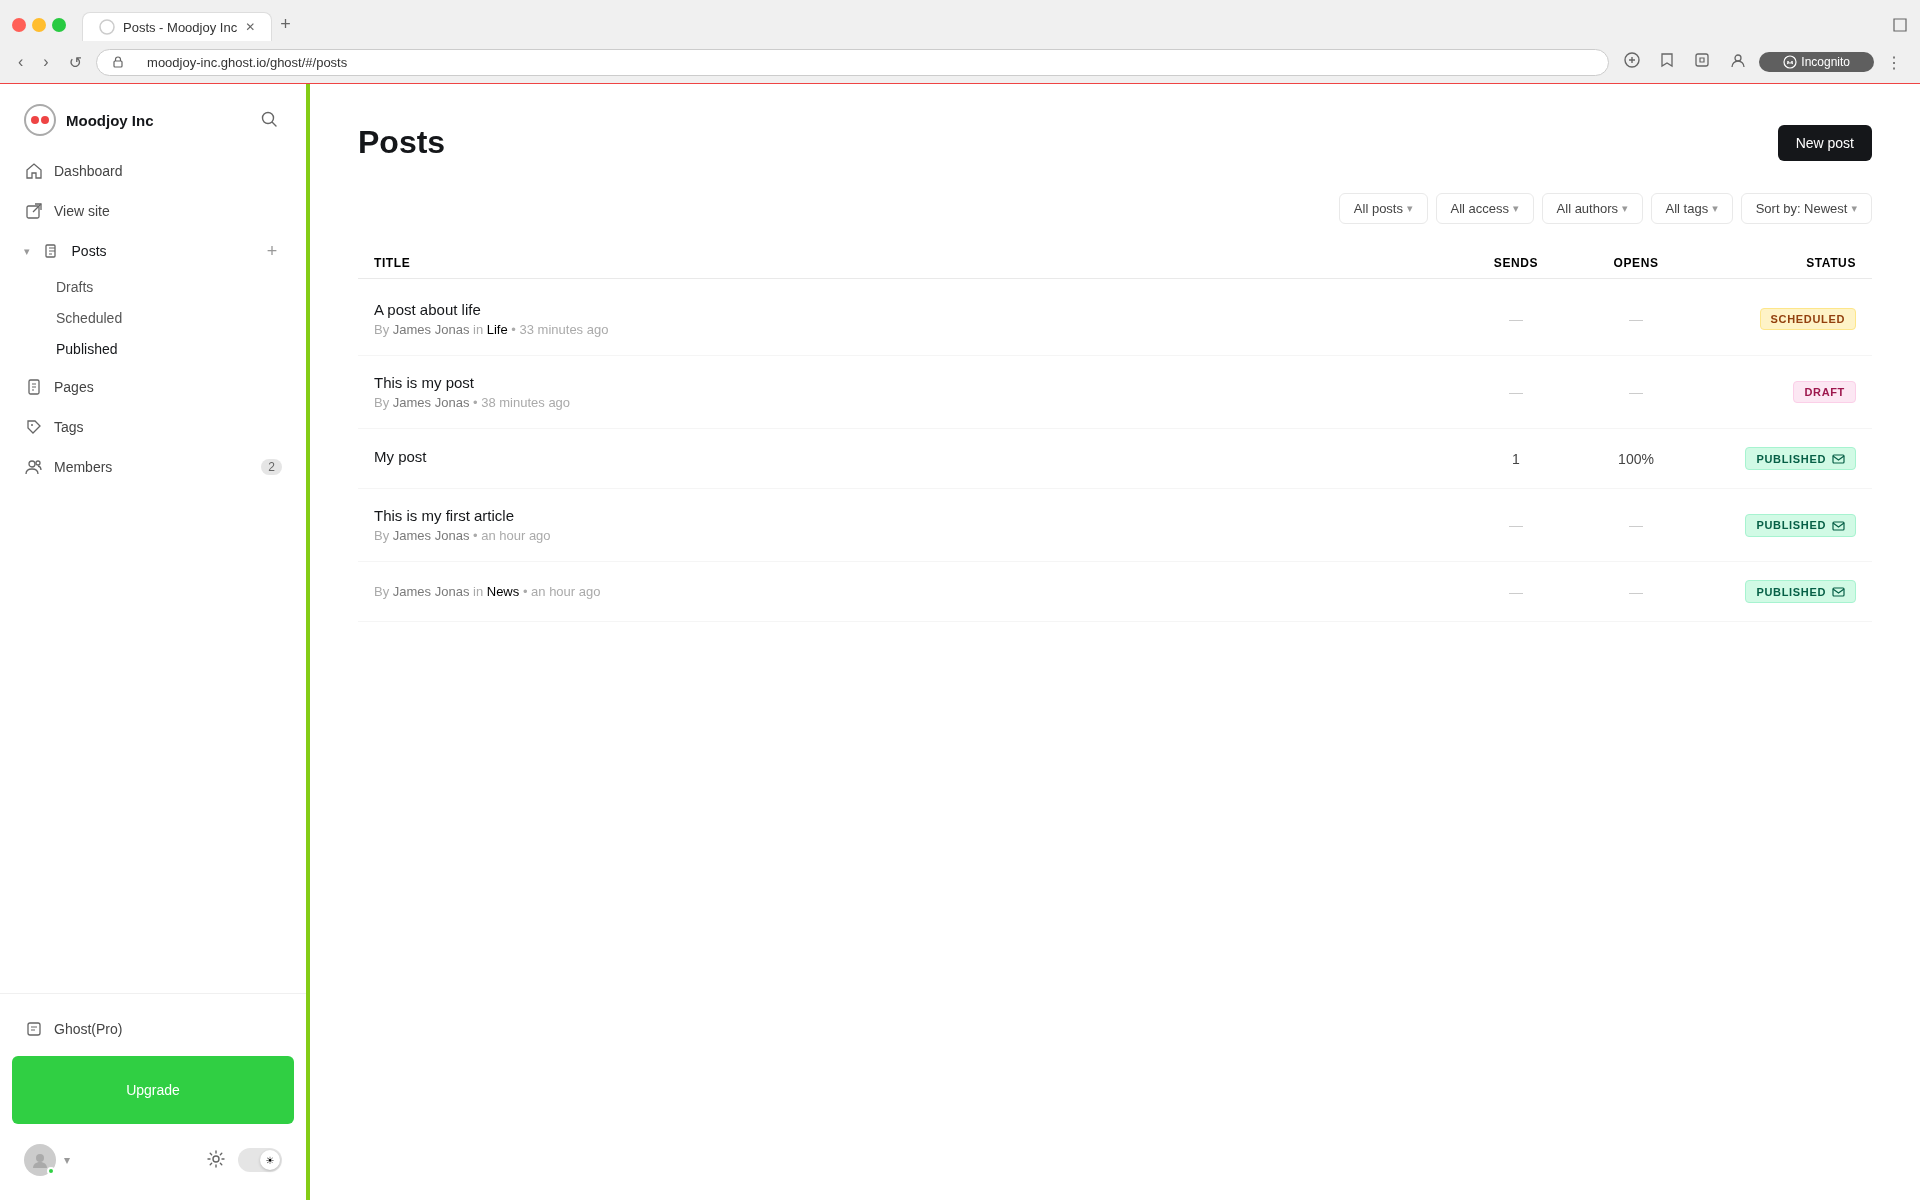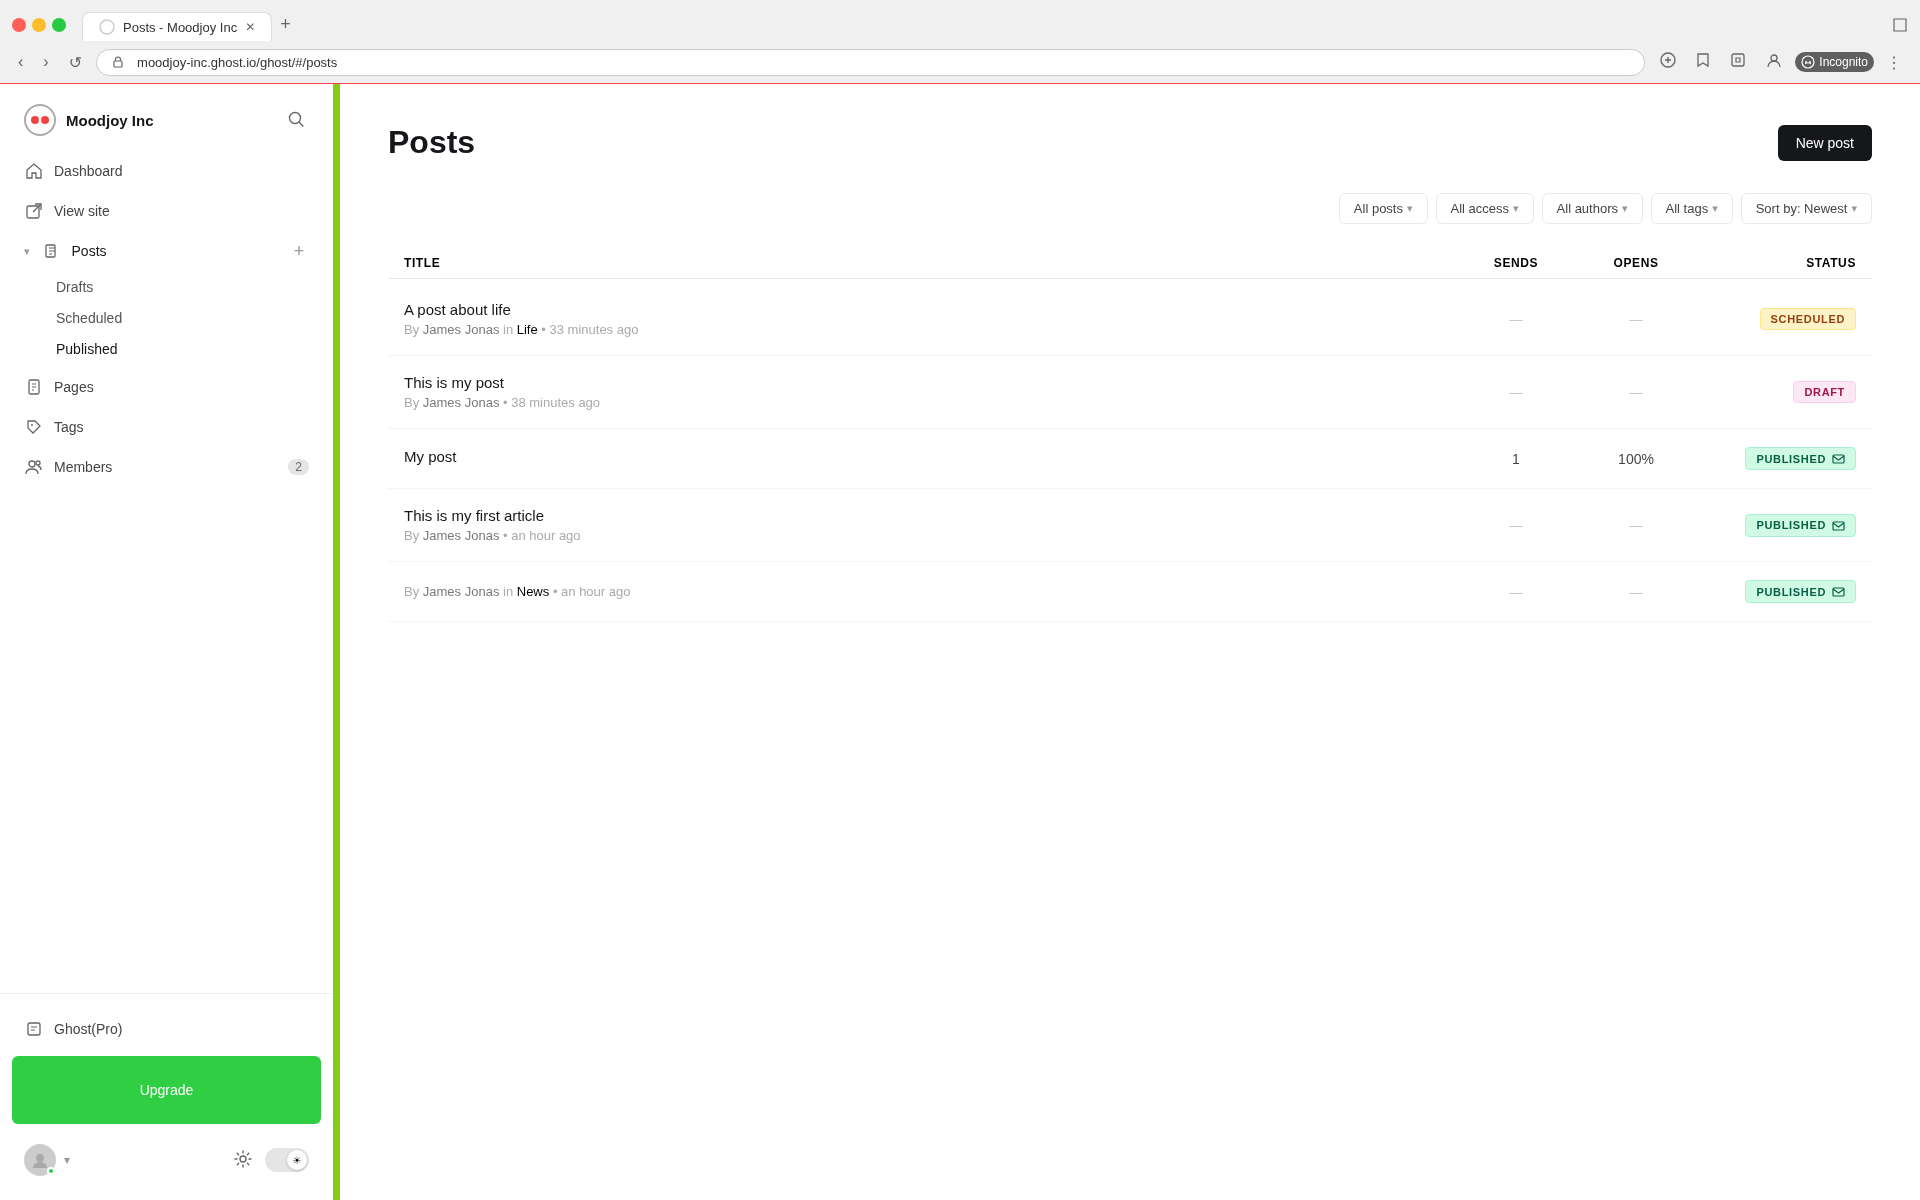--- a/index.html
+++ b/index.html
@@ -13,31 +13,31 @@
     .dot-red { background: #ff5f57; }
     .dot-yellow { background: #ffbd2e; }
     .dot-green { background: #28ca41; }
     .browser-tabs { display: flex; align-items: flex-end; margin-left: 8px; }
     .browser-tab { background: #fff; border: 1px solid #ddd; border-bottom: none; border-radius: 8px 8px 0 0; padding: 6px 16px; display: flex; align-items: center; gap: 8px; font-size: 13px; color: #333; min-width: 180px; }
     .browser-tab-icon { width: 16px; height: 16px; }
     .tab-close { margin-left: auto; color: #666; cursor: pointer; font-size: 12px; }
     .tab-new { background: none; border: none; padding: 6px 8px; color: #666; font-size: 18px; cursor: pointer; }
     .browser-toolbar { display: flex; align-items: center; padding: 6px 12px; gap: 8px; background: #f0f0f0; }
     .nav-btn { background: none; border: none; color: #666; font-size: 16px; cursor: pointer; padding: 4px 6px; border-radius: 4px; }
-    .address-bar { flex: 1; background: #fff; border: 1px solid #ccc; border-radius: 20px; padding: 5px 14px; font-size: 13px; color: #333; display: flex; align-items: center; gap: 12px; }
+    .address-bar { flex: 1; background: #fff; border: 1px solid #ccc; border-radius: 20px; padding: 5px 14px; font-size: 13px; color: #333; display: flex; align-items: center; gap: 22px; }
     .address-url { flex: 1; color: #333; font-size: 13px; }
     .browser-actions { display: flex; align-items: center; gap: 6px; }
     .browser-action-btn { background: none; border: none; color: #666; font-size: 16px; cursor: pointer; padding: 4px 6px; }
-    .incognito-badge { background: #5f5f5f; color: #fff; border-radius: 12px; padding: 3px 6px; font-size: 12px; display: flex; align-items: center; gap: 4px; }
+    .incognito-badge { background: #5f5f5f; color: #fff; border-radius: 12px; padding: 3px 24px; font-size: 12px; display: flex; align-items: center; gap: 4px; }
 
     
     .app { display: flex; flex: 1; overflow: hidden; }
 
     
-    .sidebar { width: 340px; background: #fff; border-right: 7px solid #84cc16; display: flex; flex-direction: column; flex-shrink: 0; padding: 0; }
+    .sidebar { width: 310px; background: #fff; border-right: 4px solid #84cc16; display: flex; flex-direction: column; flex-shrink: 0; padding: 0; }
     .sidebar-header { display: flex; align-items: center; justify-content: space-between; padding: 20px 24px 16px; }
     .sidebar-brand { display: flex; align-items: center; gap: 10px; cursor: pointer; }
     .brand-icon { width: 32px; height: 32px; position: relative; }
     .brand-icon svg { width: 32px; height: 32px; }
     .brand-name { font-size: 15px; font-weight: 600; color: #15171a; }
     .sidebar-search-btn { background: none; border: none; cursor: pointer; color: #666; padding: 4px; }
 
     .sidebar-nav { flex: 1; padding: 0 12px; overflow-y: auto; }
     .nav-item { display: flex; align-items: center; gap: 10px; padding: 9px 12px; border-radius: 6px; cursor: pointer; color: #444; font-size: 14px; margin-bottom: 2px; }
     .nav-icon { width: 20px; height: 20px; color: #666; display: flex; align-items: center; justify-content: center; }

